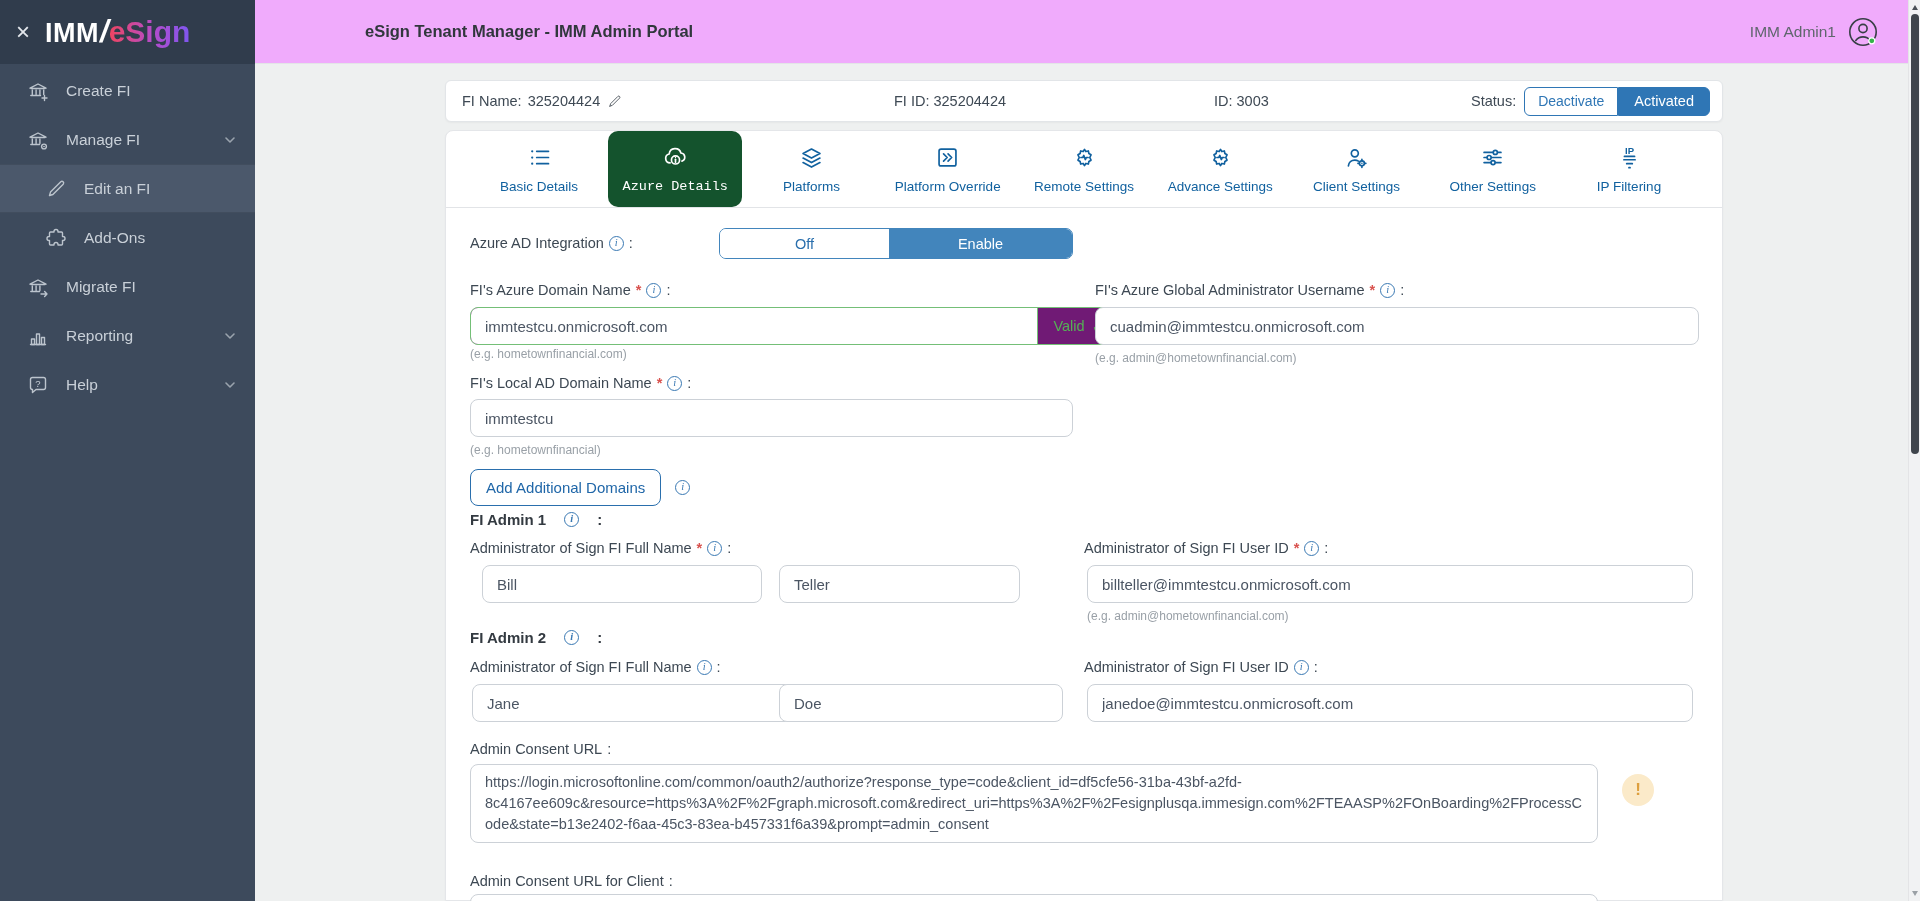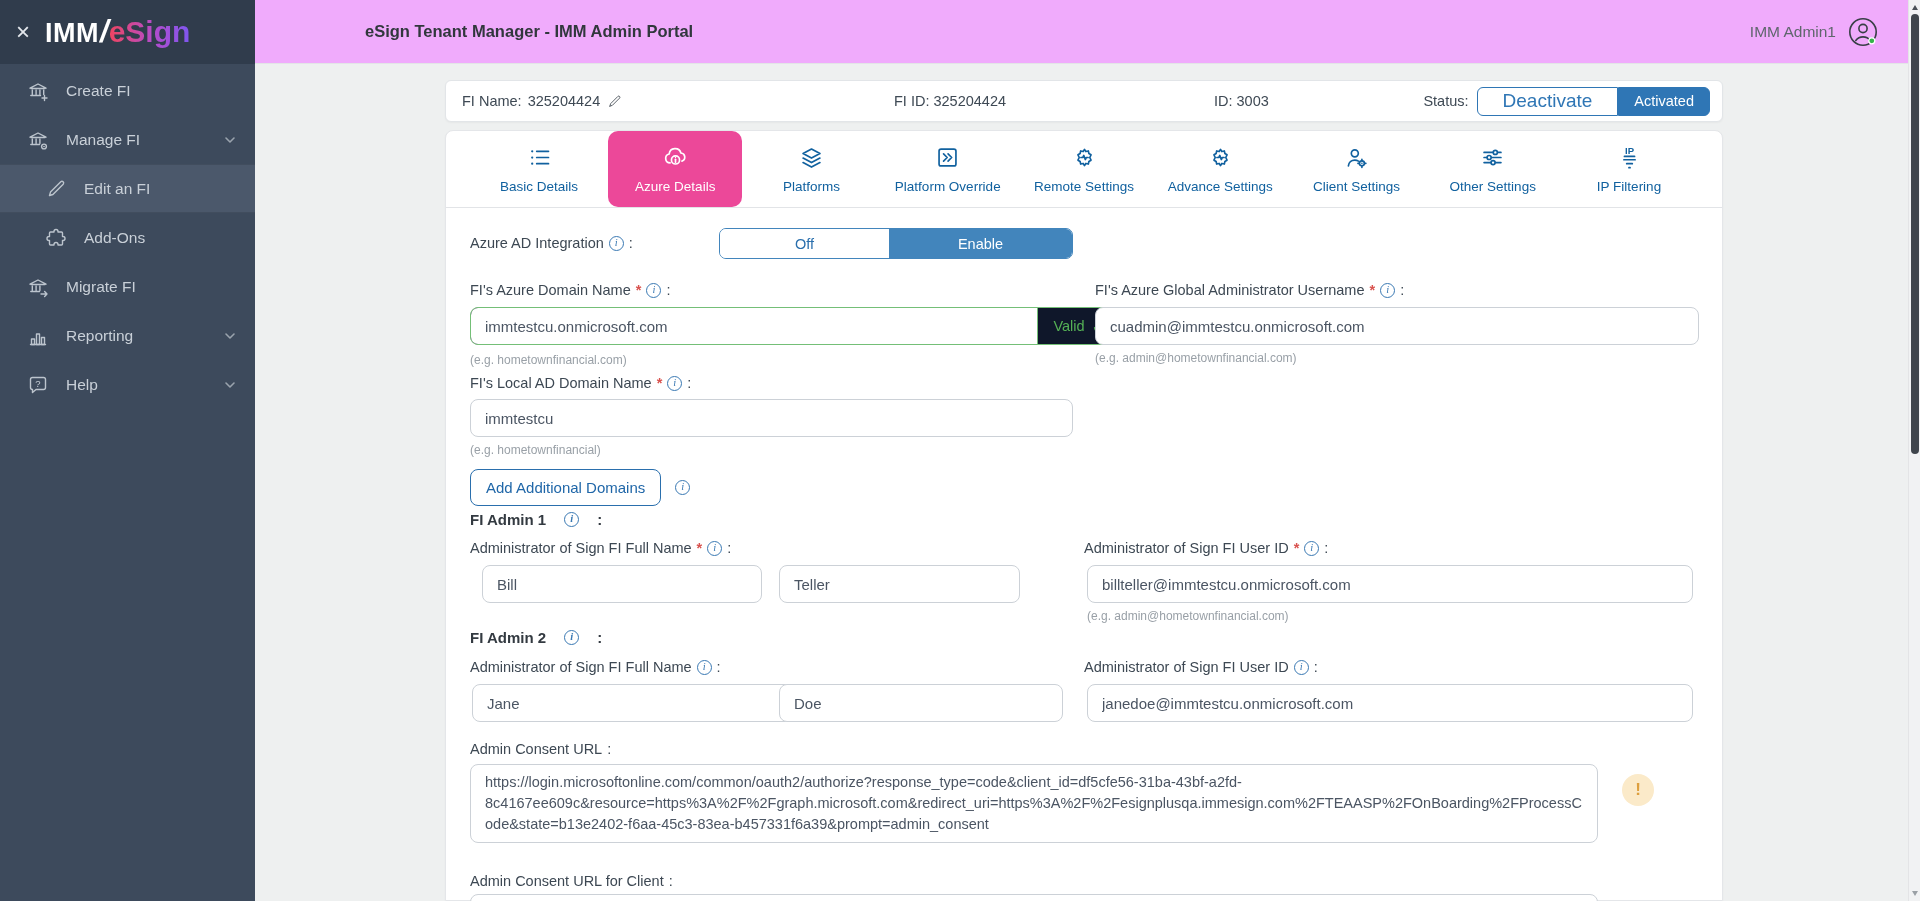--- a/index.html
+++ b/index.html
@@ -38,34 +38,34 @@
   .info-bar { position:absolute; left:190px; top:16px; width:1278px; height:42px; background:#fff;
     border:1px solid #e2e5e8; border-radius:6px; box-shadow:0 1px 2px rgba(0,0,0,.04);
     font-size:14.5px; color:#3e4954; }
   .ib-name { position:absolute; left:16px; top:0; height:100%; display:flex; align-items:center; gap:6px; }
   .ib-fiid { position:absolute; left:448px; top:0; height:100%; display:flex; align-items:center; gap:4px; }
   .ib-id { position:absolute; left:768px; top:0; height:100%; display:flex; align-items:center; gap:4px; }
   .ib-status { position:absolute; right:12px; top:0; height:100%; display:flex; align-items:center; gap:8px; }
   .pencil-sm { width:17px; height:17px; stroke:#4c545c; fill:none; stroke-width:1.3;
     stroke-linecap:round; stroke-linejoin:round; cursor:pointer; }
   .status-group { display:flex; height:29px; }
-  .btn-deactivate { display:flex; align-items:center; padding:0 25px; background:#fff; color:#2f76b5;
-    border:1px solid #2f76b5; border-radius:6px 0 0 6px; font-size:19px; cursor:pointer; }
+  .btn-deactivate { display:flex; align-items:center; padding:0 13px; background:#fff; color:#2f76b5;
+    border:1px solid #2f76b5; border-radius:6px 0 0 6px; font-size:14px; cursor:pointer; }
   .btn-activated { display:flex; align-items:center; padding:0 15px; background:#2f76b5; color:#fff;
     border:1px solid #2f76b5; border-radius:0 6px 6px 0; font-size:14.5px; cursor:pointer; }
 
   
   .panel { position:absolute; left:190px; top:66px; bottom:0; width:1278px; background:#fff;
     border:1px solid #e4e6e9; border-radius:8px 8px 0 0; box-shadow:0 1px 2px rgba(0,0,0,.04); }
   .tabs { display:flex; justify-content:space-between; padding:0 26px; height:77px;
     border-bottom:1px solid #e2e4e7; }
   .tab { width:134px; height:76px; display:flex; flex-direction:column; align-items:center;
     justify-content:center; gap:8px; color:#11619f; font-size:13.5px; white-space:nowrap;
     cursor:pointer; border-radius:10px; }
-  .tab.active { background:#ec4899; color:#fff; }
+  .tab.active { background:#14532d; color:#fff;font-family:Liberation Mono, monospace; }
   .tab-icon { width:27px; height:27px; stroke:currentColor; fill:none; stroke-width:1.5;
     stroke-linecap:round; stroke-linejoin:round; }
 
   
   .form { position:relative; height:694px; overflow:hidden; font-size:14.5px; color:#3d4853; }
   .flabel { position:absolute; display:flex; align-items:center; gap:5px; }
   .fheading { position:absolute; display:flex; align-items:center; gap:18px; font-size:15px;
     font-weight:700; color:#333a41;text-align:center; }
   .req { color:#d9534f; font-weight:700; }
   .info-i { width:15px; height:15px; border:1px solid #3a79b3; border-radius:50%; color:#3a79b3;
@@ -75,21 +75,21 @@
     padding:0 14px; font-size:15px; color:#4b5563; font-family:"Liberation Sans",sans-serif;
     background:#fff; outline:none; }
   .hint { position:absolute; font-size:12px; color:#99a0a7; }
   .toggle { position:absolute; left:273px; top:20px; display:flex; height:31px;
     border:1px solid #4285bc; border-radius:7px; overflow:hidden; }
   .toggle-off { width:169px; background:#fff; color:#2a6fad; display:flex; align-items:center;
     justify-content:center; font-size:14.5px; cursor:pointer; }
   .toggle-on { width:183px; background:#4285bc; color:#fff; display:flex; align-items:center;
     justify-content:center; font-size:14.5px; cursor:pointer; }
   .valid-wrap { position:absolute; left:24px; top:99px; width:651px; height:38px; display:flex;
-    align-items:stretch; border:1px solid #74bf77; border-radius:8px; background:#0f172a; overflow:hidden; }
+    align-items:stretch; border:1px solid #74bf77; border-radius:8px; background:#701a75; overflow:hidden; }
   .valid-wrap input { flex:1; border:none; outline:none; padding:0 14px; font-size:15px;
     color:#4b5563; font-family:"Liberation Sans",sans-serif; min-width:0; }
   .valid-chip { display:flex; align-items:center; gap:7px; padding:0 15px; border-left:1px solid #74bf77;
     color:#55b155; font-size:14.5px; }
   .valid-check { font-size:16px; color:#55b155; }
   .add-row { position:absolute; left:24px; top:261px; display:flex; align-items:center; gap:14px; }
   .btn-add { height:37px; padding:0 15px; background:#fff; border:1px solid #2a6fad; border-radius:8px;
     color:#1f66a8; font-size:15px; font-family:"Liberation Sans",sans-serif; cursor:pointer; }
   .consent-ta { position:absolute; left:24px; top:556px; width:1128px; height:79px; resize:none;
     border:1px solid #ccd1d7; border-radius:8px; padding:7px 14px; font-size:14.5px; line-height:21px;
@@ -334,21 +334,21 @@
 
           <div class="valid-wrap">
             <input value="immtestcu.onmicrosoft.com" style="">
             <div class="valid-chip">
               <span>Valid</span>
               <span class="valid-check">✓</span>
             </div>
           </div>
           <input class="tinput" style="left: 649px; top: 99px; width: 604px;" value="cuadmin@immtestcu.onmicrosoft.com">
 
-          <div class="hint" style="left:24px; top:145px;">(e.g. hometownfinancial.com)</div>
+          <div class="hint" style="left:24px; top:139px;">(e.g. hometownfinancial.com)</div>
           <div class="hint" style="left:649px; top:143px;">(e.g. admin@hometownfinancial.com)</div>
 
           <div class="flabel" style="left:24px; top:167px;">
             <span>FI's Local AD Domain Name</span>
             <span class="req">*</span>
             <span class="info-i">i</span>
             <span>:</span>
           </div>
           <input class="tinput" style="left: 24px; top: 191px; width: 603px;" value="immtestcu">
           <div class="hint" style="left:24px; top:235px;">(e.g. hometownfinancial)</div>

